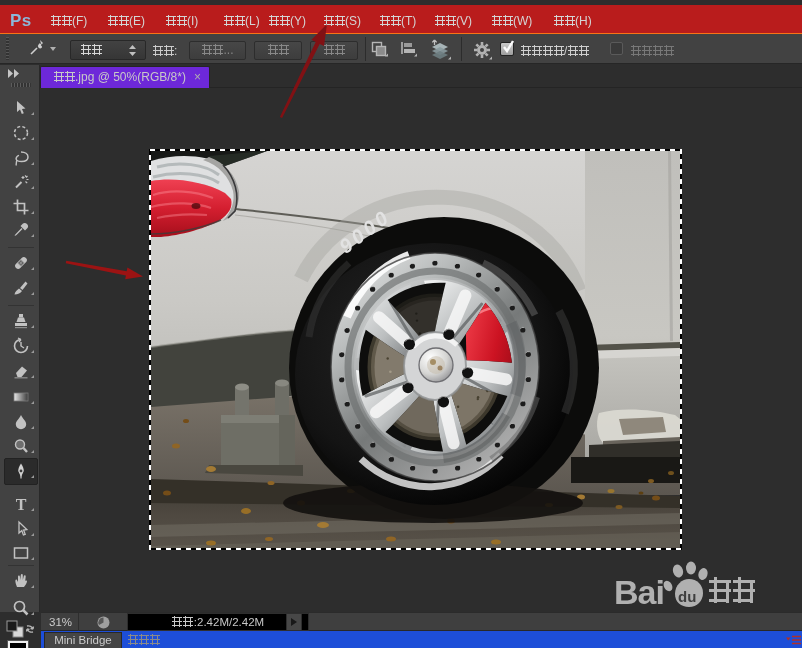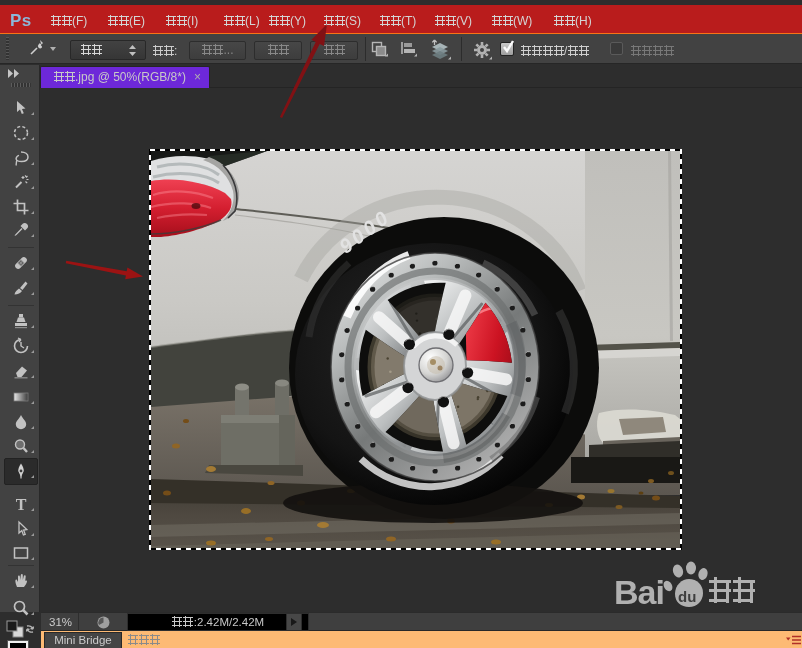--- a/index.html
+++ b/index.html
@@ -601,21 +601,21 @@
 <div class="abs" style="left:8px;top:3px;font-size:11.5px;color:#cccccc;">31%</div>
 <div class="abs" style="left:37px;top:0;width:1px;height:19px;background:#2e2e2e;"></div>
 <svg class="abs" style="left:56px;top:3px;" width="13" height="13" viewBox="0 0 13 13">
         <circle cx="6.5" cy="6.5" r="6" fill="#a0a0a0"></circle>
         <path d="M6.5,6.5 L6.5,1.5 A5,5 0 0 0 2,9 Z" fill="#585858"></path>
       </svg>
 <div class="abs" style="left:74px;top:0px;width:182px;height:18px;background:#000000;border:1px solid #2e2e2e;color:#c8c8c8;font-size:11.5px;line-height:17px;text-align:center;margin-left:12px;"><i class="z"></i><i class="z"></i>:2.42M/2.42M</div>
 <div class="abs" style="left:245px;top:0px;width:16px;height:18px;background:#474747;border:1px solid #2e2e2e;"></div>
 <div class="abs" style="left:250px;top:5px;width:0;height:0;border-top:4px solid transparent;border-bottom:4px solid transparent;border-left:6px solid #191919;"></div>
 </div>
-<div class="abs" style="left:41px;top:631px;width:761px;height:17px;background:#fdba74;">
+<div class="abs" style="left:41px;top:631px;width:761px;height:17px;background:#1d4ed8;">
 <div class="abs" style="left:3px;top:1px;width:78px;height:16px;background:#454545;border:1px solid #282828;border-bottom:none;color:#cbcbcb;font-size:11.5px;line-height:15px;text-align:center;">Mini Bridge</div>
 <div class="abs" style="left:86px;top:3px;font-size:11.5px;color:#8a8a8a;"><i class="z"></i><i class="z"></i><i class="z"></i></div>
 </div>
 <div class="abs" style="left:612px;top:560px;width:190px;height:50px;">
 <svg width="190" height="50" viewBox="0 0 190 50">
 <g fill="#b0b0b0">
 <text x="2" y="44" font-size="34" font-weight="bold" font-family="Liberation Sans,sans-serif" letter-spacing="-1">Bai</text>
 <ellipse cx="66" cy="11" rx="5" ry="6.5" transform="rotate(-18 66 11)"></ellipse>
 <ellipse cx="79" cy="8" rx="5" ry="6.5"></ellipse>
 <ellipse cx="91" cy="14" rx="4.5" ry="6" transform="rotate(18 91 14)"></ellipse>

